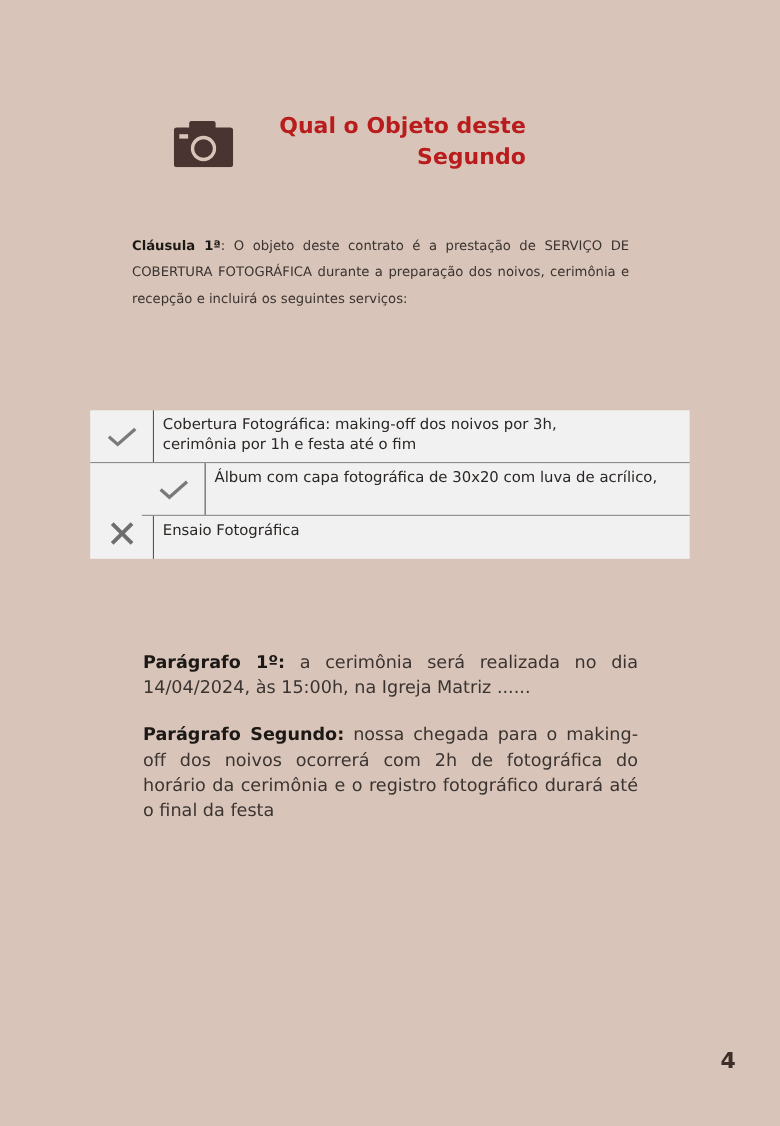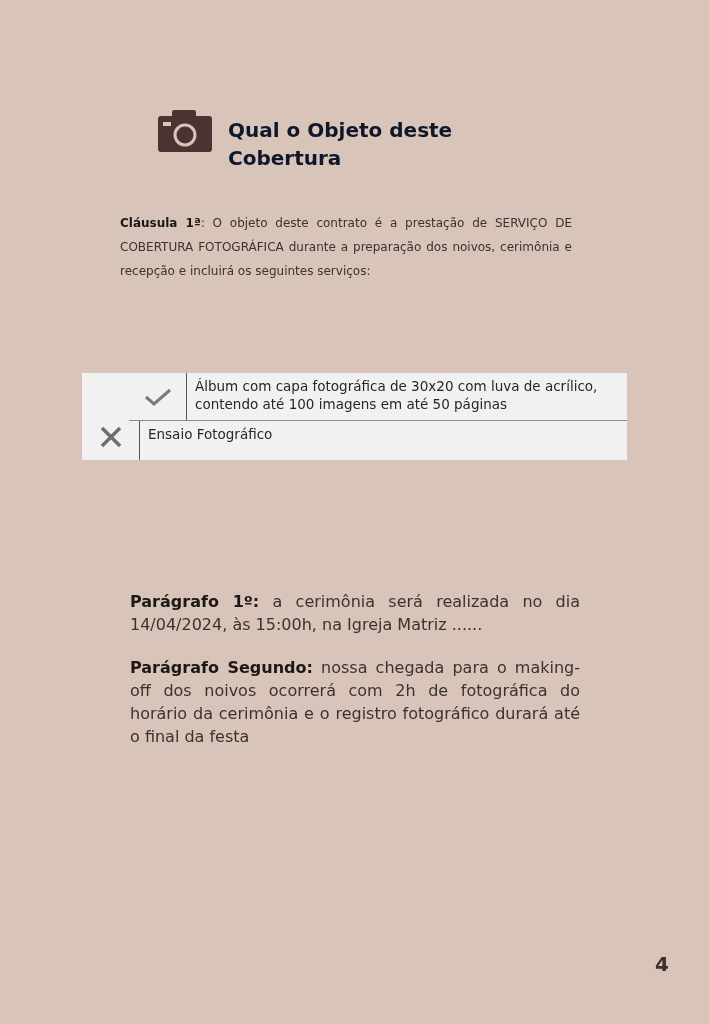--- a/index.html
+++ b/index.html
@@ -2,22 +2,22 @@
 <html><head>
 <meta charset="utf-8">
 <style>
   html, body { margin:0; padding:0; }
   body {
     width:709px; height:1024px; background:#d8c4b8;
     font-family:"DejaVu Sans", sans-serif; color:#2e2623; position:relative; overflow:hidden;
   }
   .header { position:absolute; left:158px; top:100px; width:330px; height:60px; }
   .camera { position:absolute; left:0; top:8px; width:54px; height:44px; }
-  .title { position:absolute; left:70px; top:0; width:250px; text-align:left;
-    font-size:20px; line-height:28px; font-weight:bold; color:#0f172a;margin-top:16px; }
+  .title { position:absolute; left:70px; top:0; width:250px; text-align:right;
+    font-size:20px; line-height:28px; font-weight:bold; color:#b91c1c; }
   .clause { position:absolute; left:120px; top:211px; width:452px;
     font-size:12px; line-height:24px; text-align:justify; color:#3a3330; }
   .clause b, .para b { color:#1c1816; }
   .table { position:absolute; left:82px; top:373px; width:545px;
     background:#f1f1f1; border-collapse:collapse; }
   .row { display:flex; border-bottom:1.5px solid #8a8a8a; }
   .row:last-child { border-bottom:none; }
   .icon-cell { width:57px; border-right:1.5px solid #555; display:flex; align-items:center;
     justify-content:center; flex-shrink:0; }
   .text-cell { padding:4px 8px; font-size:13.5px; line-height:18px; color:#2a2624; }
@@ -33,48 +33,58 @@
 
 <div class="header">
   <svg class="camera" viewBox="0 0 54 44">
     <rect x="0" y="8" width="54" height="36" rx="3" fill="#4a3431"></rect>
     <rect x="14" y="2" width="24" height="10" rx="2" fill="#4a3431"></rect>
     <rect x="5" y="14" width="8" height="4" fill="#d8c4b8"></rect>
     <circle cx="27" cy="27" r="10" fill="none" stroke="#d8c4b8" stroke-width="3"></circle>
   </svg>
   <div class="title">
     <div>Qual o Objeto deste</div>
-    <div>Cobertura</div>
+    <div>Segundo</div>
   </div>
 </div>
 
 <div class="clause">
   <b>Cláusula 1ª</b><span>: O objeto deste contrato é a prestação de SERVIÇO DE COBERTURA FOTOGRÁFICA durante a preparação dos noivos, cerimônia e recepção e incluirá os seguintes serviços:</span>
 </div>
 
 <div class="table">
+  <div class="row row1">
+    <div class="icon-cell">
+      <svg width="30" height="22" viewBox="0 0 30 22">
+          <path d="M3 11 L11 18 L27 4" fill="none" stroke="#7a7a7a" stroke-width="3"></path>
+        </svg>
+    </div>
+    <div class="text-cell">
+      <div>Cobertura Fotográfica: making-off dos noivos por 3h,</div>
+      <div>cerimônia por 1h e festa até o fim</div>
+    </div>
+  </div>
   <div class="row row2">
     <div class="icon-cell">
       <svg width="30" height="22" viewBox="0 0 30 22">
           <path d="M3 11 L11 18 L27 4" fill="none" stroke="#7a7a7a" stroke-width="3"></path>
         </svg>
     </div>
     <div class="text-cell">
       <div>Álbum com capa fotográfica de 30x20 com luva de acrílico,</div>
-      <div>contendo até 100 imagens em até 50 páginas</div>
     </div>
   </div>
   <div class="row row3">
     <div class="icon-cell">
       <svg width="24" height="24" viewBox="0 0 24 24" style="margin-top:-8px">
           <path d="M3 3 L21 21 M21 3 L3 21" fill="none" stroke="#6e6e6e" stroke-width="3.5"></path>
         </svg>
     </div>
     <div class="text-cell">
-      <div>Ensaio Fotográfico</div>
+      <div>Ensaio Fotográfica</div>
     </div>
   </div>
 </div>
 
 <div class="para p1">
   <b>Parágrafo 1º:</b><span> a cerimônia será realizada no dia 14/04/2024, às 15:00h, na Igreja Matriz ......</span>
 </div>
 
 <div class="para p2">
   <b>Parágrafo Segundo:</b><span> nossa chegada para o making-off dos noivos ocorrerá com 2h de fotográfica do horário da cerimônia e o registro fotográfico durará até o final da festa</span>

